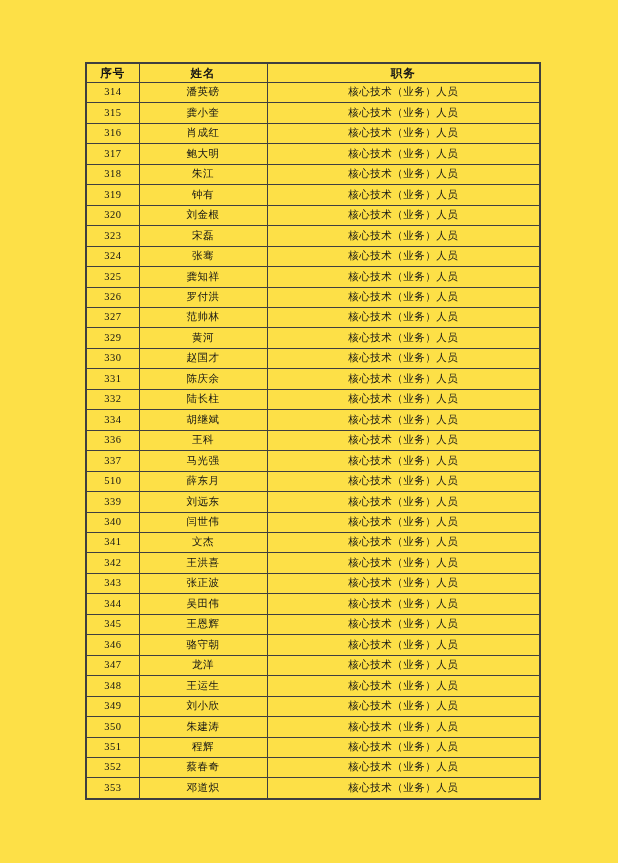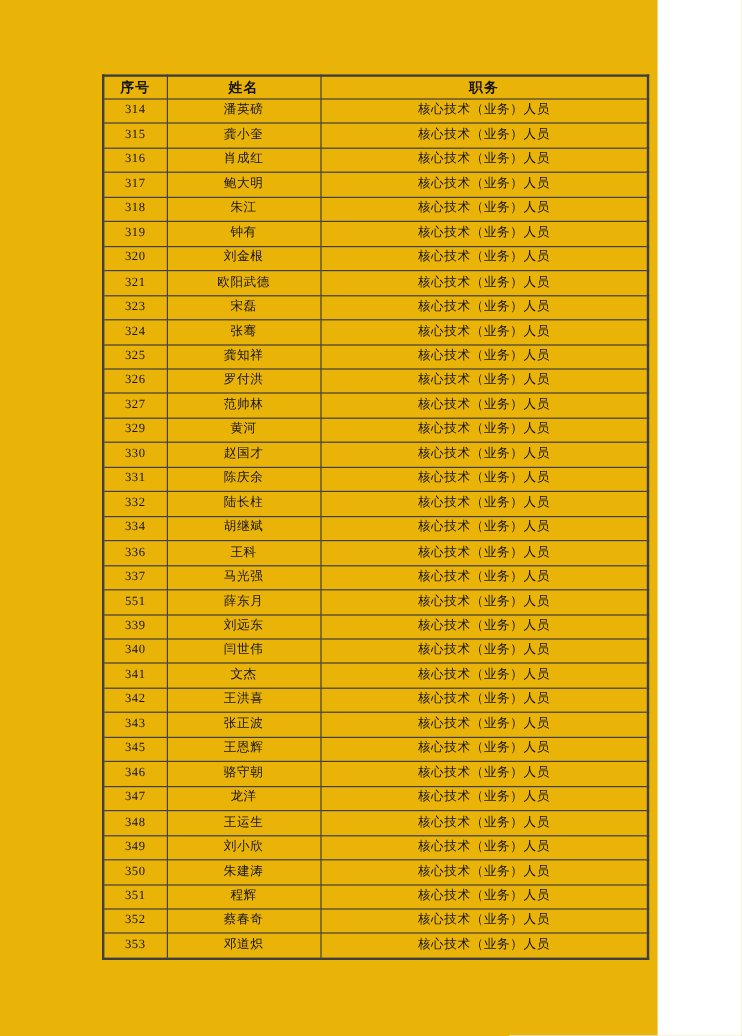--- a/index.html
+++ b/index.html
@@ -2,23 +2,23 @@
 <html><head>
 <meta charset="utf-8">
 <style>
   html, body {
     margin: 0;
     padding: 0;
     background: #ffffff;
   }
   .page {
     position: relative;
-    width: 548px;
+    width: 618px;
     height: 863px;
-    background: #eab308;
+    background: #fde047;
     overflow: hidden;
     font-family: "Liberation Serif", "DejaVu Serif", serif;
   }
   table.personnel {
     position: absolute;
     left: 85px;
     top: 62px;
     width: 454px;
     height: 738px;
     border-collapse: collapse;
@@ -100,25 +100,20 @@
           <td>319</td>
           <td>钟有</td>
           <td>核心技术（业务）人员</td>
         </tr>
         <tr>
           <td>320</td>
           <td>刘金根</td>
           <td>核心技术（业务）人员</td>
         </tr>
         <tr>
-          <td>321</td>
-          <td>欧阳武德</td>
-          <td>核心技术（业务）人员</td>
-        </tr>
-        <tr>
           <td>323</td>
           <td>宋磊</td>
           <td>核心技术（业务）人员</td>
         </tr>
         <tr>
           <td>324</td>
           <td>张骞</td>
           <td>核心技术（业务）人员</td>
         </tr>
         <tr>
@@ -165,21 +160,21 @@
           <td>336</td>
           <td>王科</td>
           <td>核心技术（业务）人员</td>
         </tr>
         <tr>
           <td>337</td>
           <td>马光强</td>
           <td>核心技术（业务）人员</td>
         </tr>
         <tr>
-          <td>551</td>
+          <td>510</td>
           <td>薛东月</td>
           <td>核心技术（业务）人员</td>
         </tr>
         <tr>
           <td>339</td>
           <td>刘远东</td>
           <td>核心技术（业务）人员</td>
         </tr>
         <tr>
           <td>340</td>
@@ -192,20 +187,25 @@
           <td>核心技术（业务）人员</td>
         </tr>
         <tr>
           <td>342</td>
           <td>王洪喜</td>
           <td>核心技术（业务）人员</td>
         </tr>
         <tr>
           <td>343</td>
           <td>张正波</td>
+          <td>核心技术（业务）人员</td>
+        </tr>
+        <tr>
+          <td>344</td>
+          <td>吴田伟</td>
           <td>核心技术（业务）人员</td>
         </tr>
         <tr>
           <td>345</td>
           <td>王恩辉</td>
           <td>核心技术（业务）人员</td>
         </tr>
         <tr>
           <td>346</td>
           <td>骆守朝</td>

